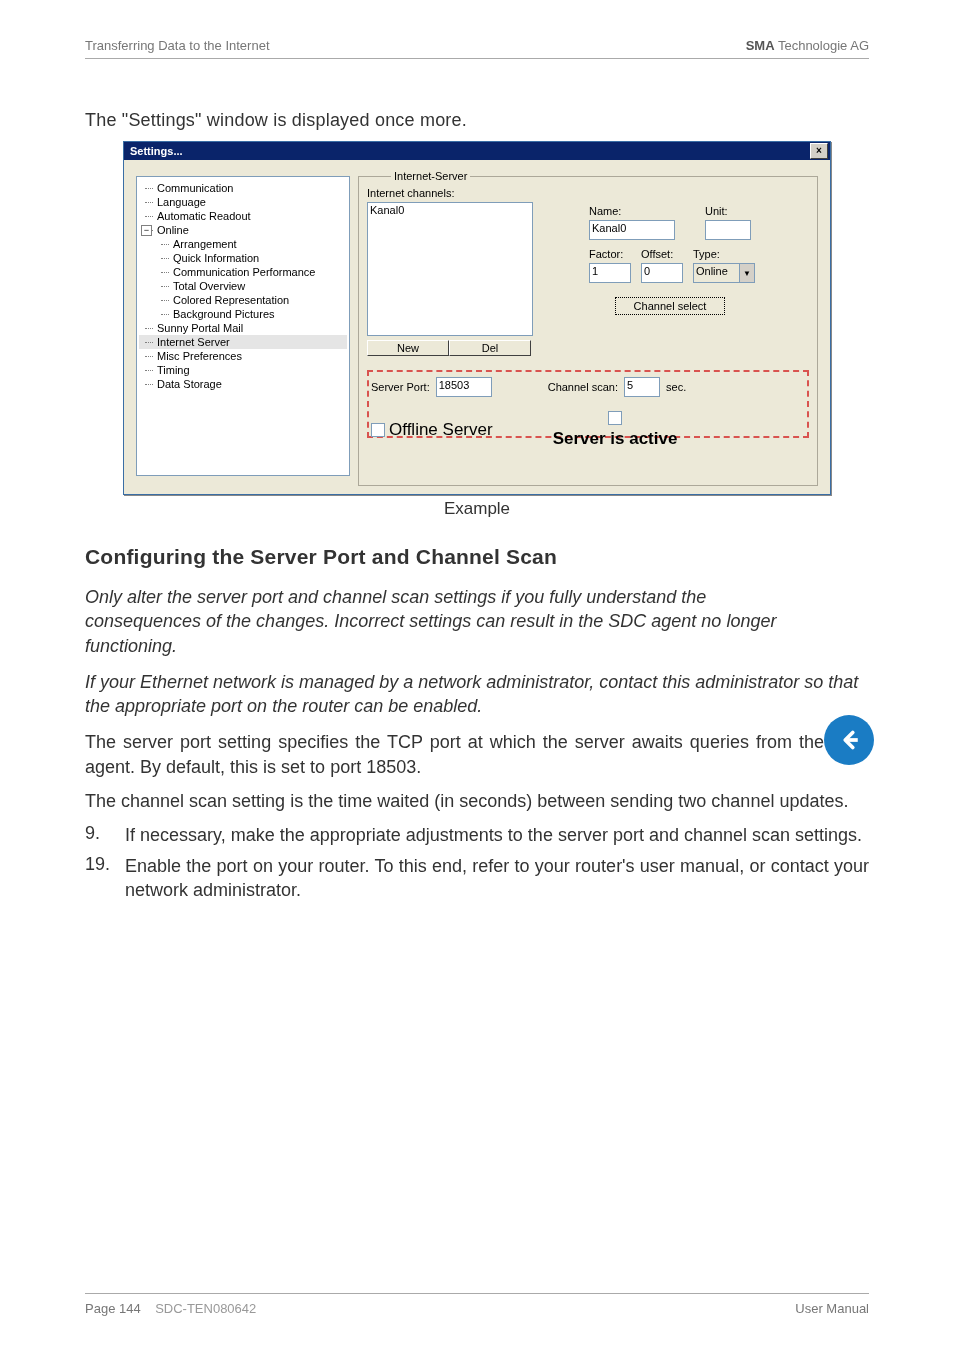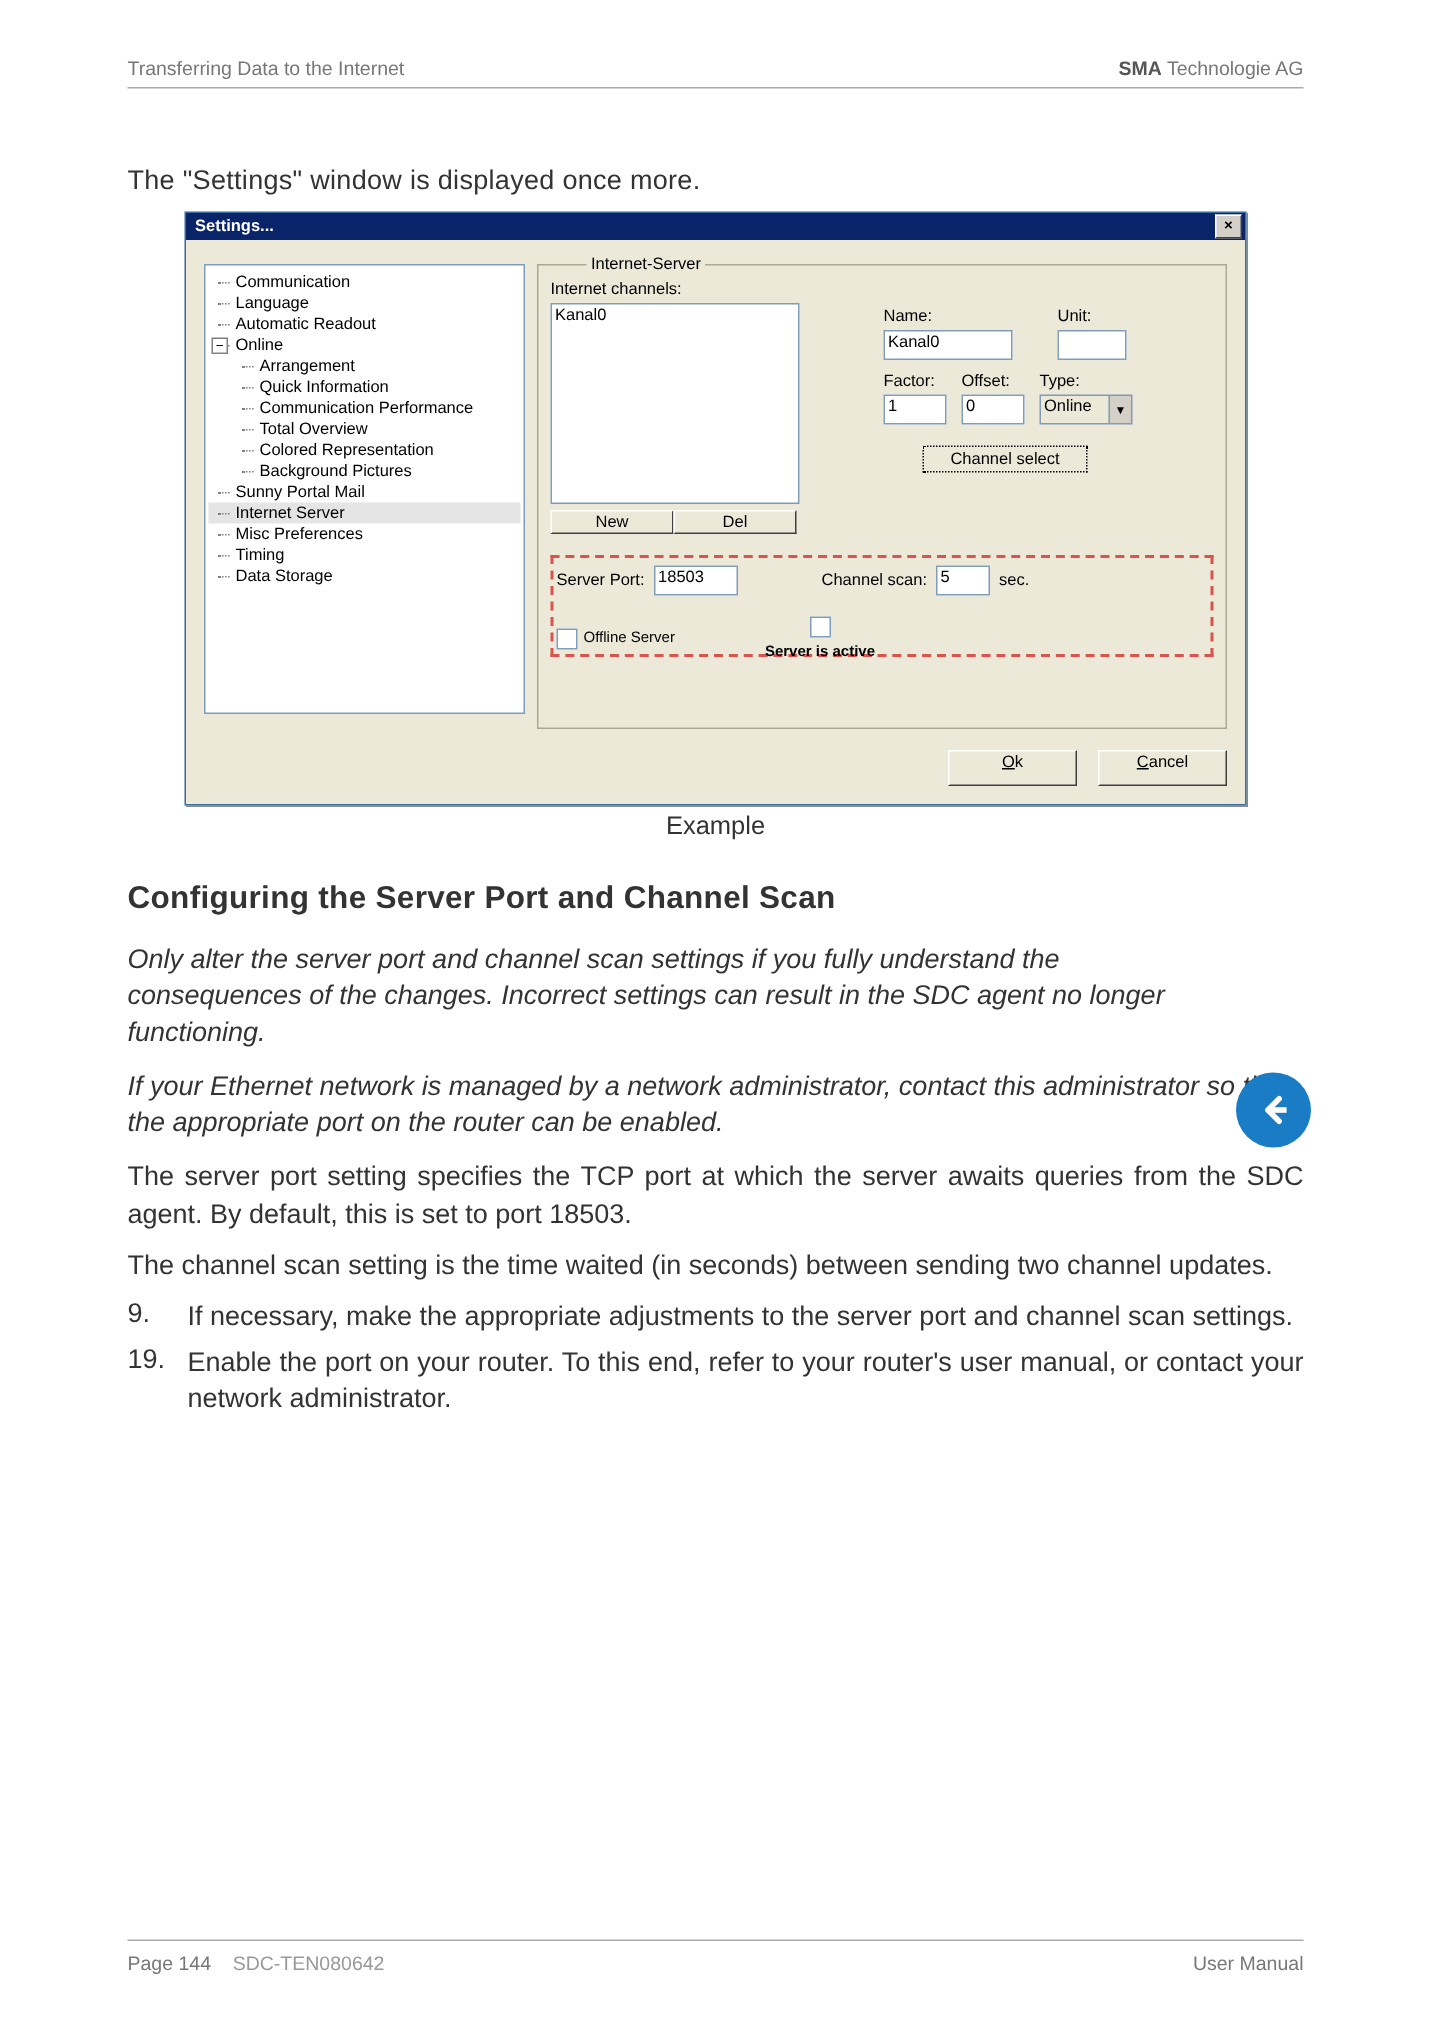--- a/index.html
+++ b/index.html
@@ -184,21 +184,21 @@
   .listbox {
     width: 160px;
     height: 130px;
     background: #fff;
     border: 1px solid #7f9db9;
     padding: 1px 2px;
     font-size: 11px;
   }
   .checkbox {
     display:inline-flex; align-items:center; gap:4px;
-    font-size: 10px;
+    font-size: 17px;
   }
   .checkbox .box {
     width:12px;height:12px;background:#fff;border:1px solid #7f9db9;
   }
   .dash-red {
     border: 2px dashed #d9534f;
     position: absolute;
   }
   .dash-red.box1 { left: 8px; right: 8px; top: 193px; height: 64px; }
   .buttons-row {
@@ -379,24 +379,20 @@
               <label class="checkbox" style="font-weight:700;flex-direction:column;">
                 <span class="box"></span>
                 <span>Server is active</span>
               </label>
             </div>
           </div>
 
         </div>
       </div>
     </div>
-    <div class="buttons-row">
-      <div class="winbtn"><u>O</u>k</div>
-      <div class="winbtn"><u>C</u>ancel</div>
-    </div>
   </div>
 
   <div class="caption">Example</div>
 
   <h2 class="section">Configuring the Server Port and Channel Scan</h2>
 
   <div class="italic-note">Only alter the server port and channel scan settings if you fully understand the consequences of the changes. Incorrect settings can result in the SDC agent no longer functioning.</div>
   <div class="italic-note" style="padding-right:0;">If your Ethernet network is managed by a network administrator, contact this administrator so that the appropriate port on the router can be enabled.</div>
 
   <div class="back-badge">

